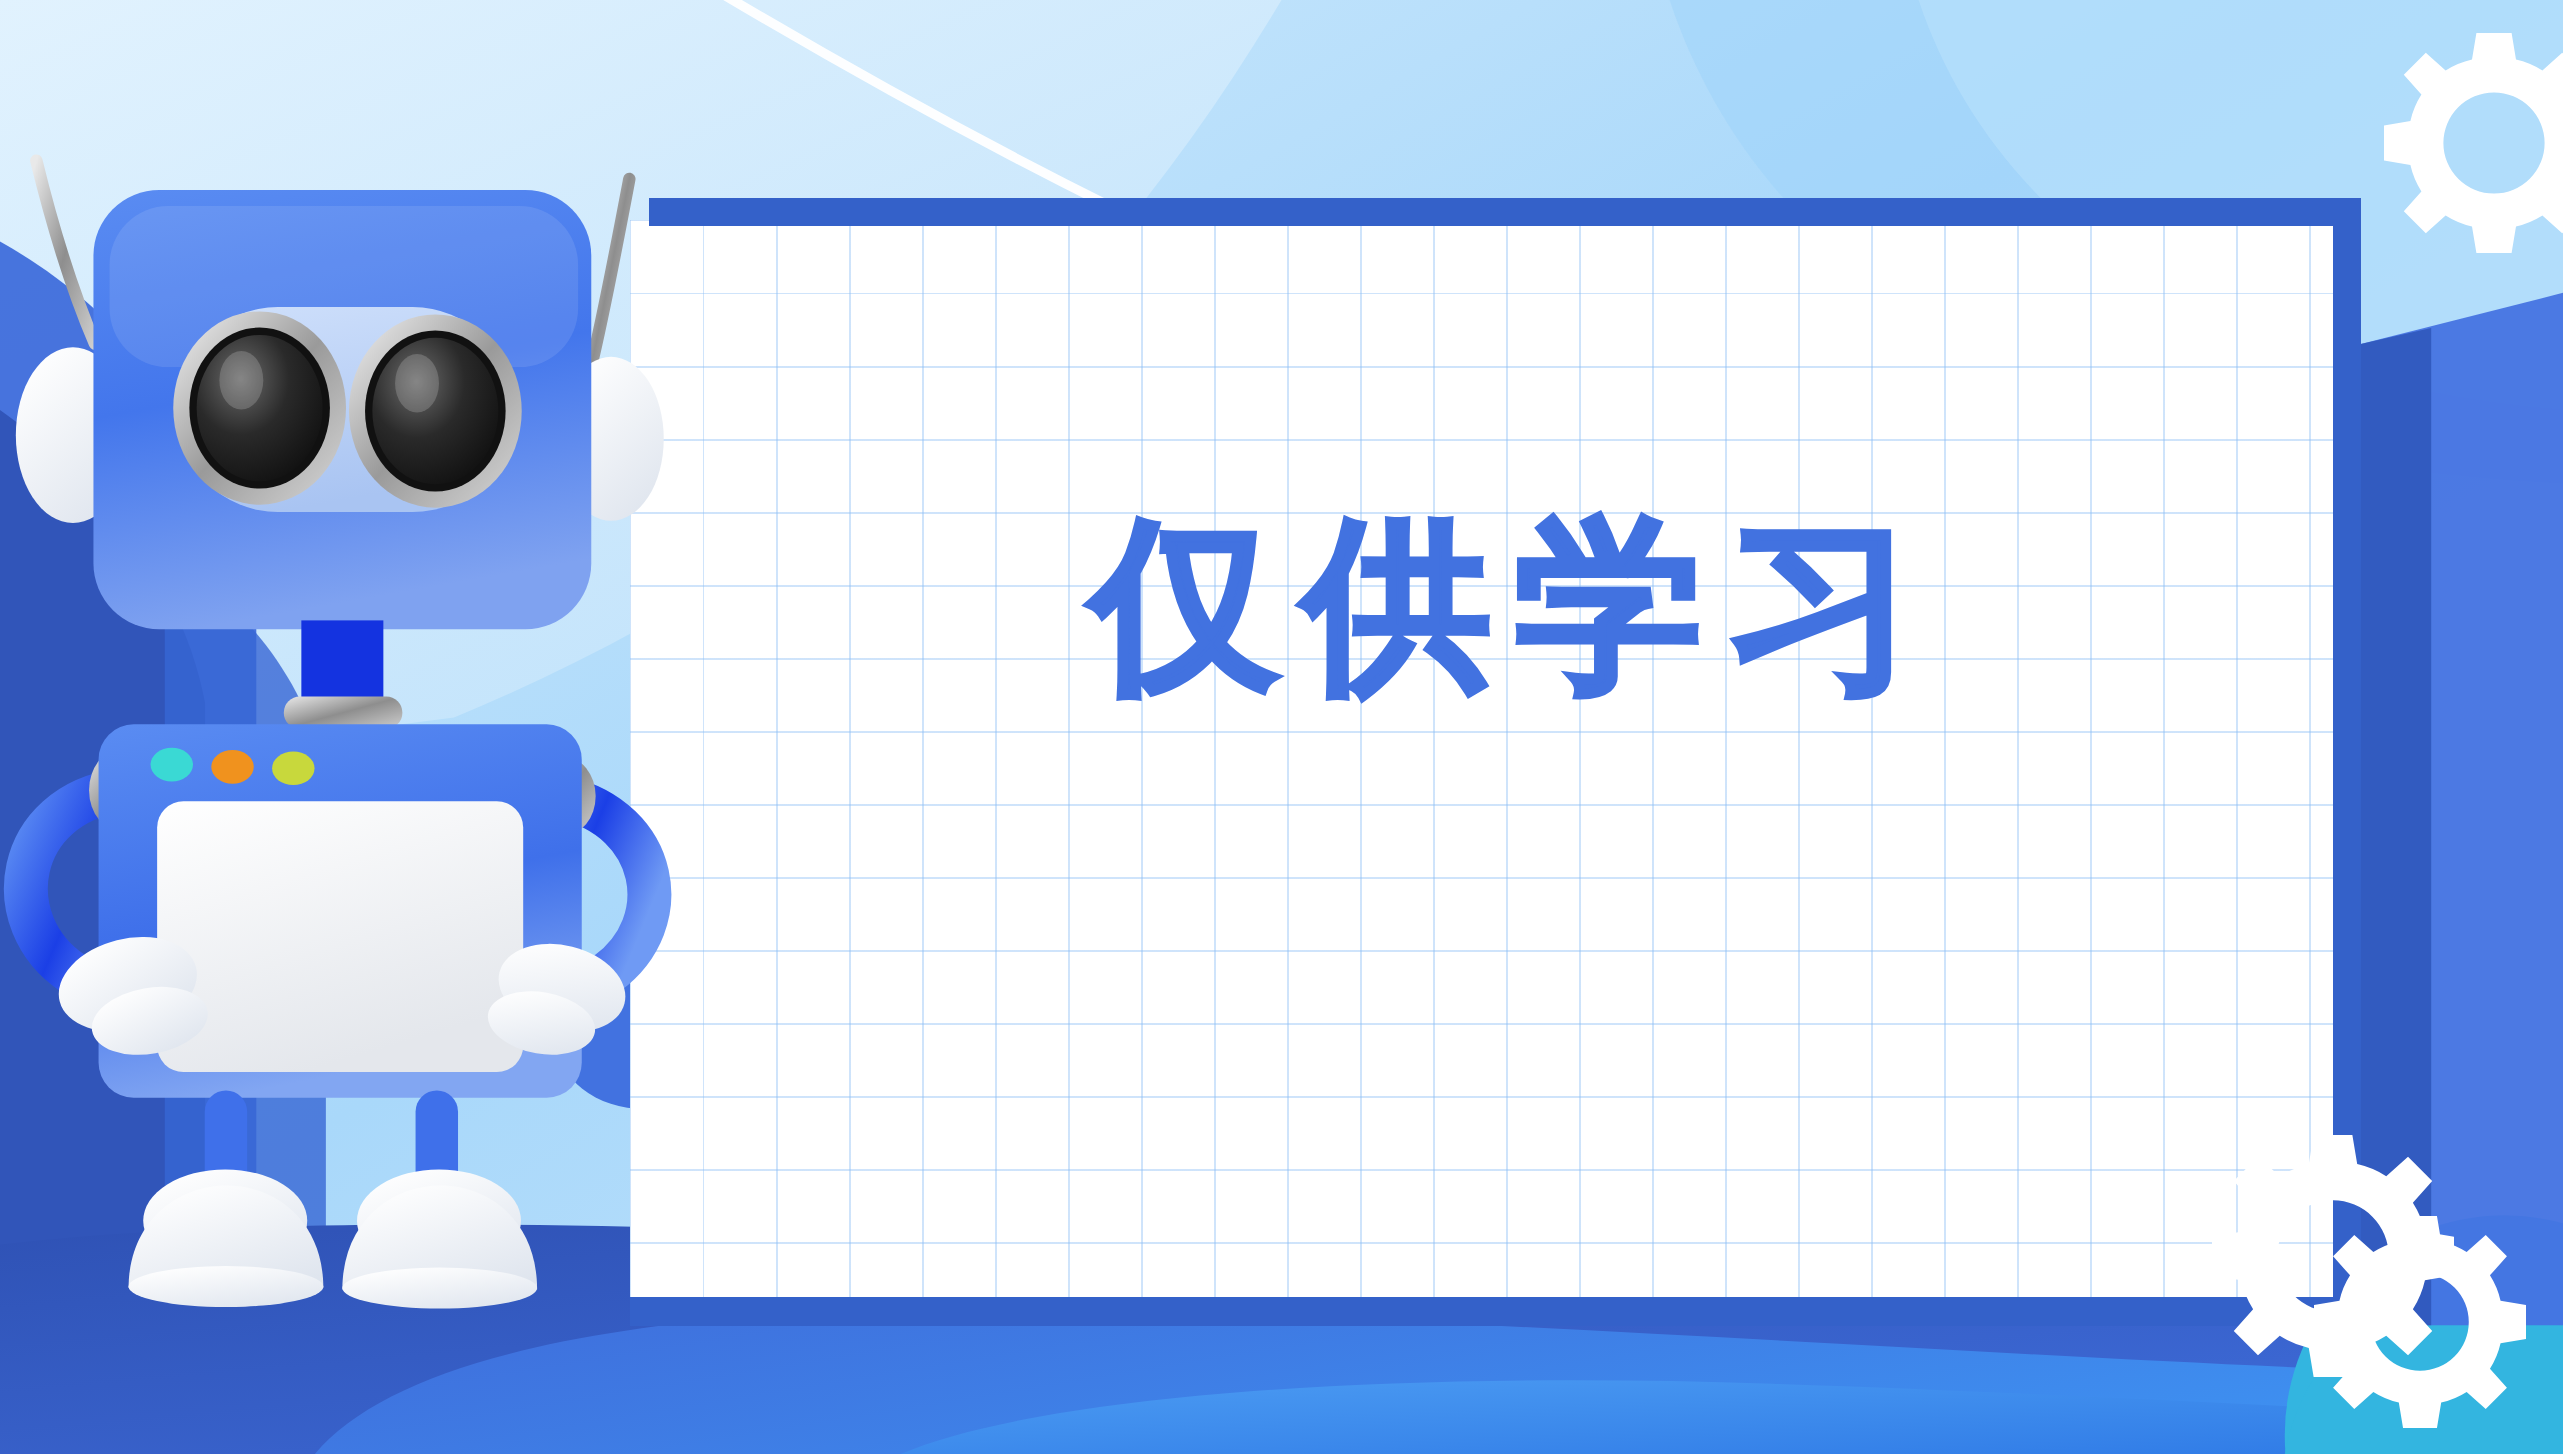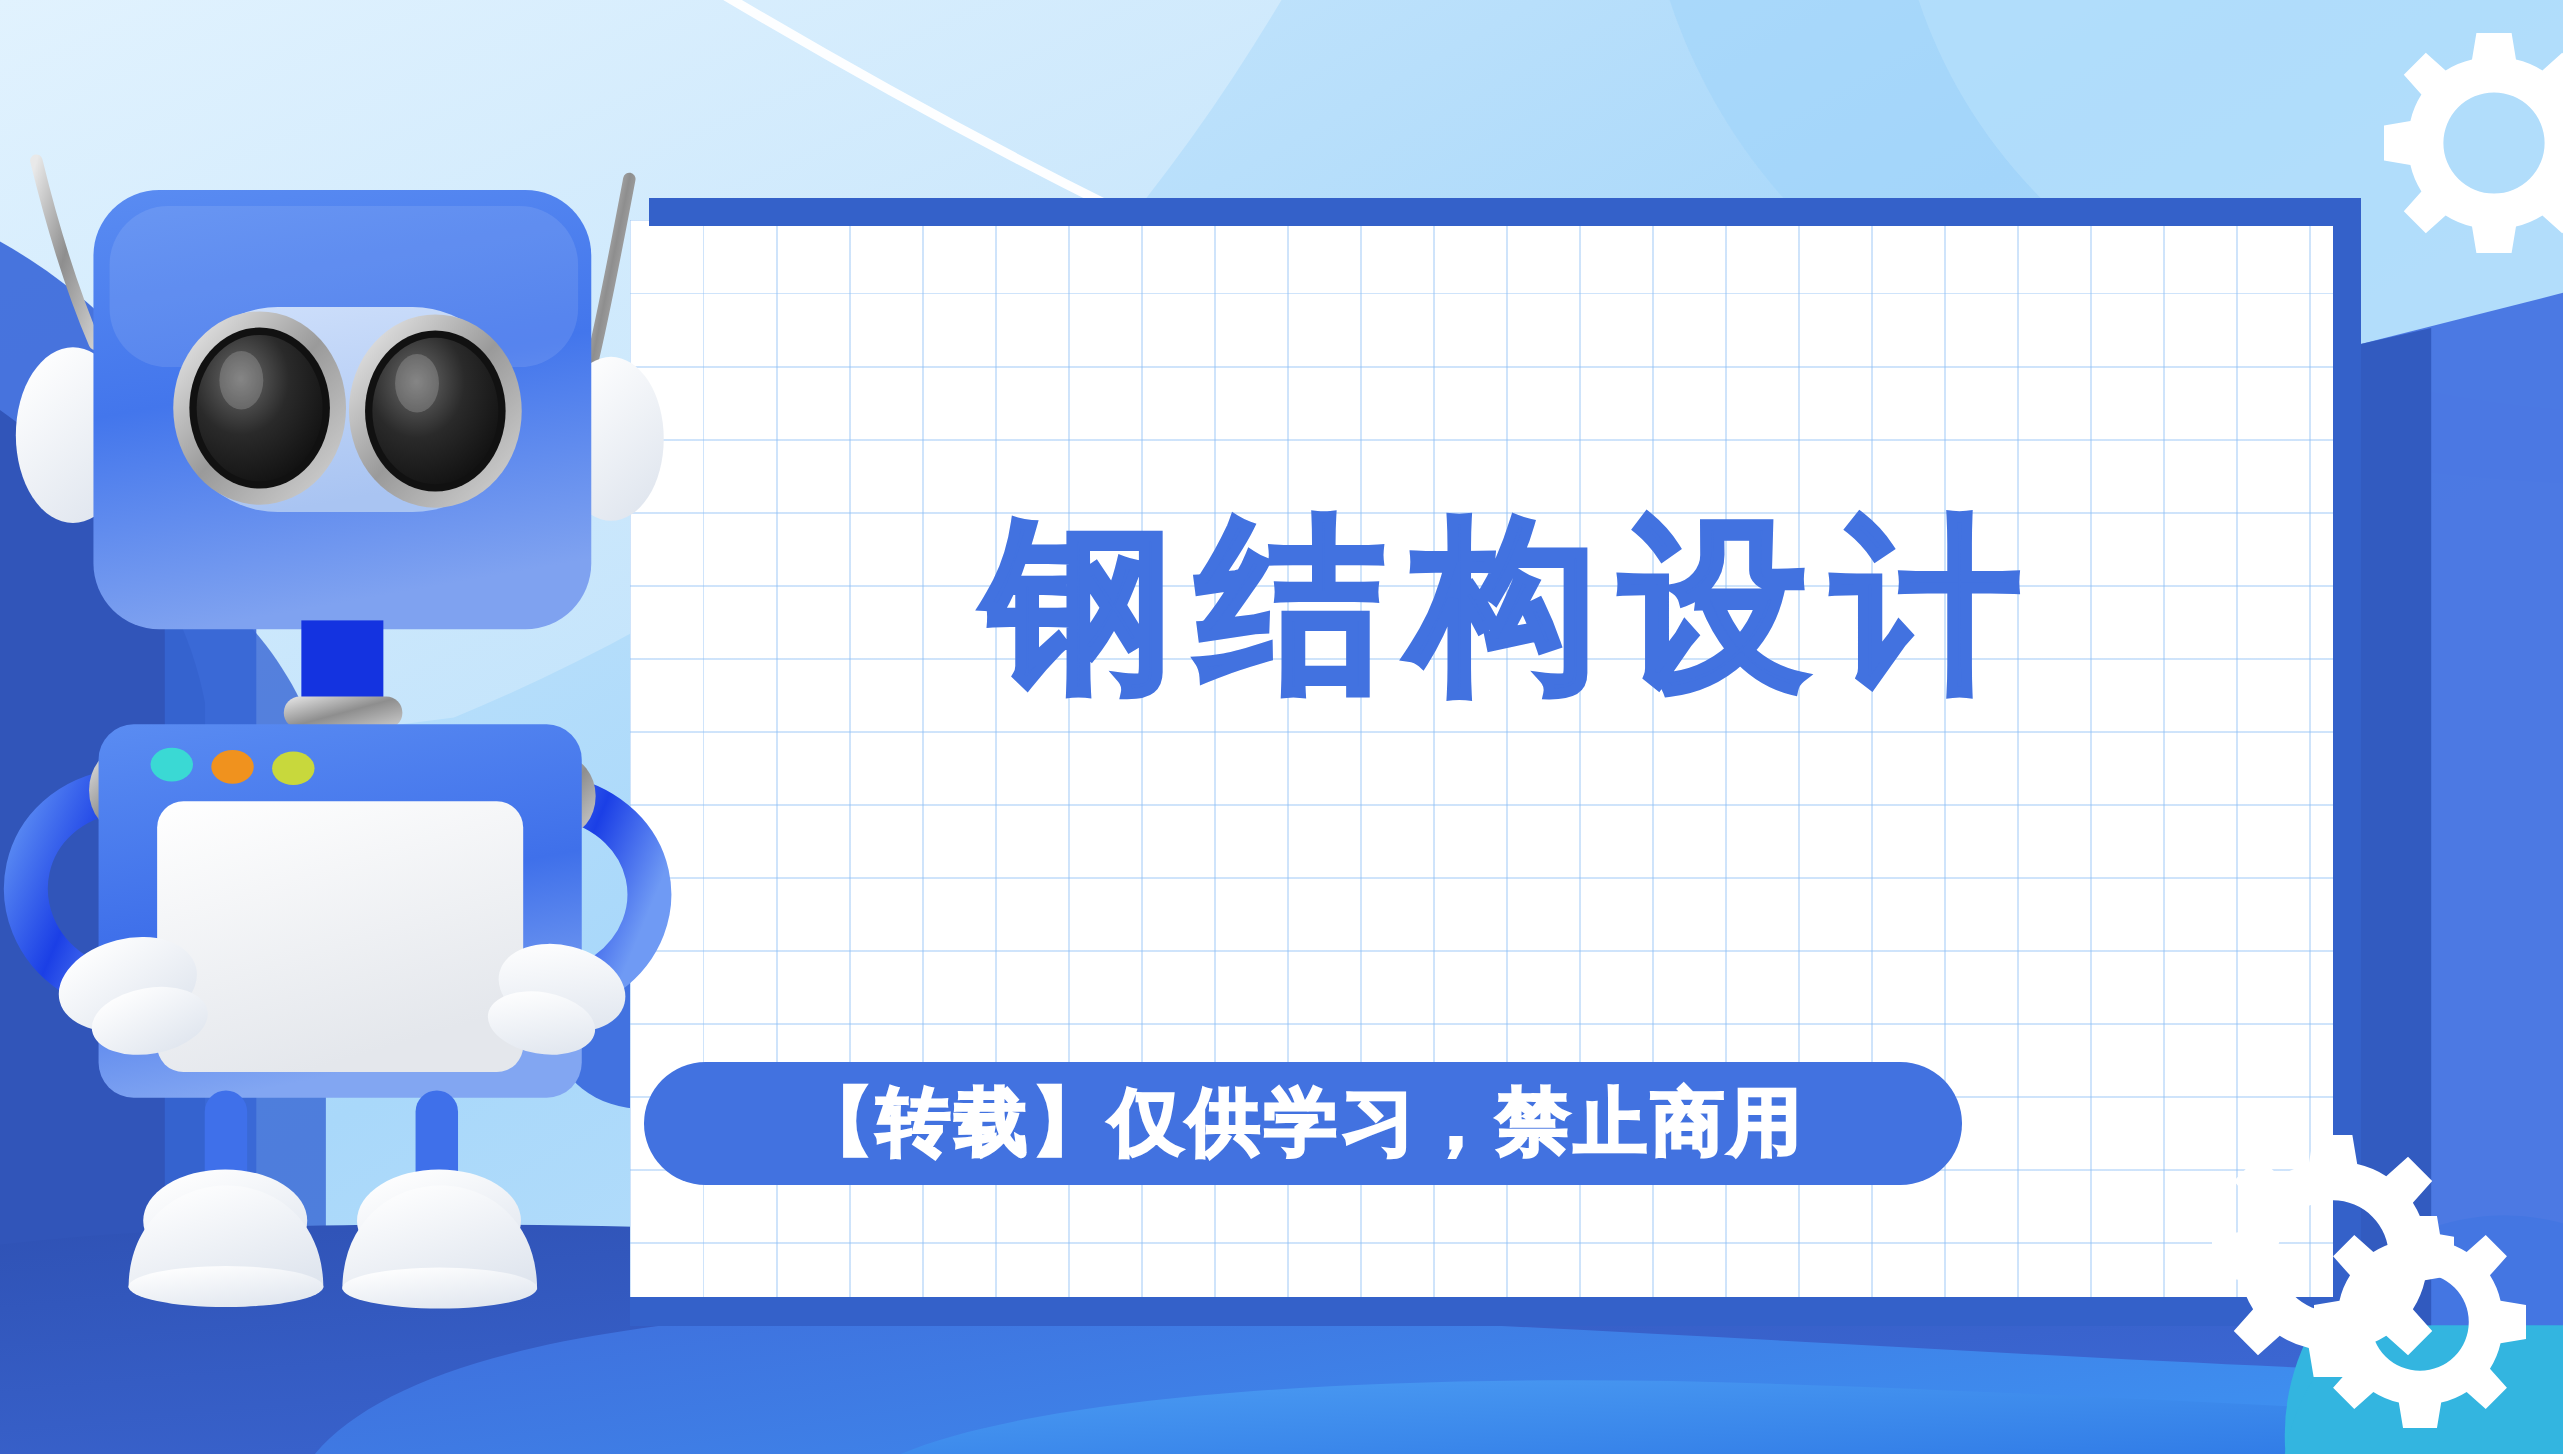--- a/index.html
+++ b/index.html
@@ -146,25 +146,22 @@
 
   <div id="card">
     <div class="grid-v"></div>
     <div class="grid-h"></div>
   </div>
 
   <div class="frame-bar" id="frame-top"></div>
   <div class="frame-bar" id="frame-right"></div>
   <div class="frame-bar" id="frame-bottom"></div>
 
-  <div id="title">钢结构设计</div>
-
-  <div id="banner">
-    <span id="banner-text">【转载】仅供学习，禁止商用</span>
-  </div>
+  <div id="title">仅供学习</div>
+
 
   <svg class="gear" id="gear-top-right" viewBox="0 0 100 100">
     <path fill="#ffffff" d="M50 0 L58 0 L60 12 A38 38 0 0 1 72 17 L81 9 L91 19 L83 28 A38 38 0 0 1 88 40 L100 42 L100 58 L88 60 A38 38 0 0 1 83 72 L91 81 L81 91 L72 83 A38 38 0 0 1 60 88 L58 100 L42 100 L40 88 A38 38 0 0 1 28 83 L19 91 L9 81 L17 72 A38 38 0 0 1 12 60 L0 58 L0 42 L12 40 A38 38 0 0 1 17 28 L9 19 L19 9 L28 17 A38 38 0 0 1 40 12 L42 0 Z M50 27 A23 23 0 1 0 50 73 A23 23 0 1 0 50 27 Z"></path>
   </svg>
 
   <svg class="gear" id="gear-bottom-right-big" viewBox="0 0 100 100">
     <path fill="#ffffff" d="M50 0 L58 0 L60 12 A38 38 0 0 1 72 17 L81 9 L91 19 L83 28 A38 38 0 0 1 88 40 L100 42 L100 58 L88 60 A38 38 0 0 1 83 72 L91 81 L81 91 L72 83 A38 38 0 0 1 60 88 L58 100 L42 100 L40 88 A38 38 0 0 1 28 83 L19 91 L9 81 L17 72 A38 38 0 0 1 12 60 L0 58 L0 42 L12 40 A38 38 0 0 1 17 28 L9 19 L19 9 L28 17 A38 38 0 0 1 40 12 L42 0 Z M50 27 A23 23 0 1 0 50 73 A23 23 0 1 0 50 27 Z"></path>
   </svg>
 
   <svg class="gear" id="gear-bottom-right-small" viewBox="0 0 100 100">

